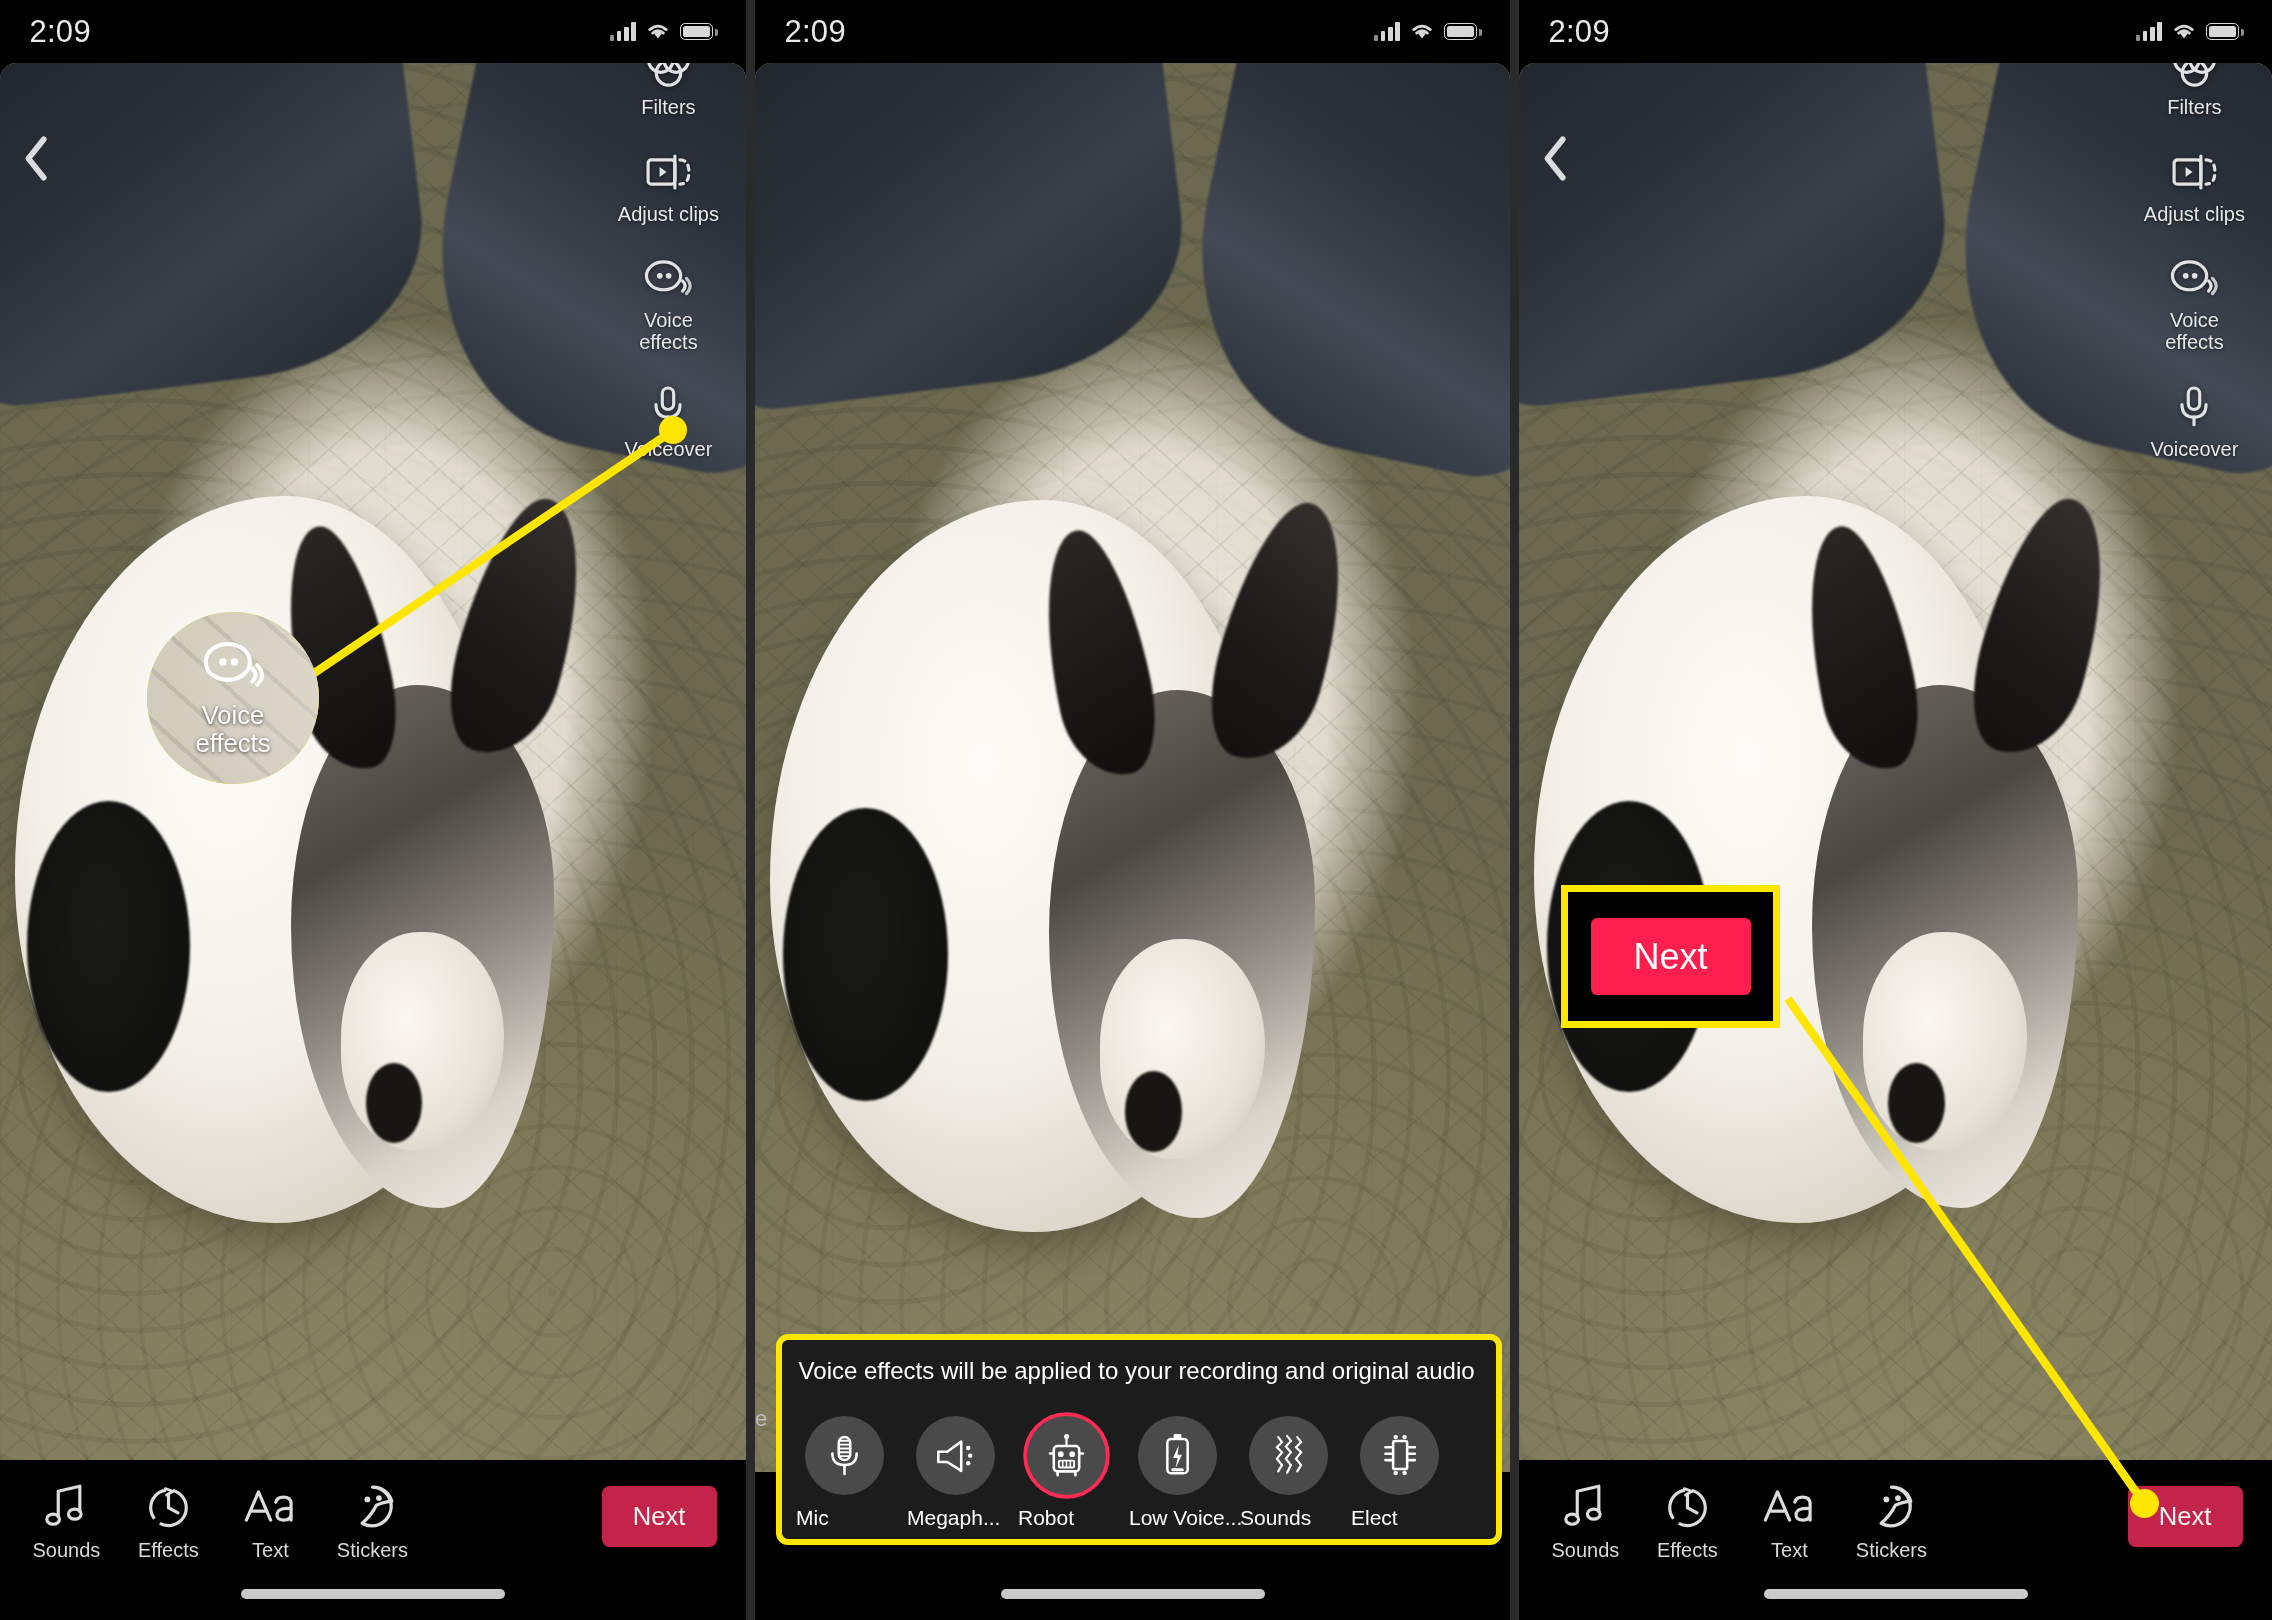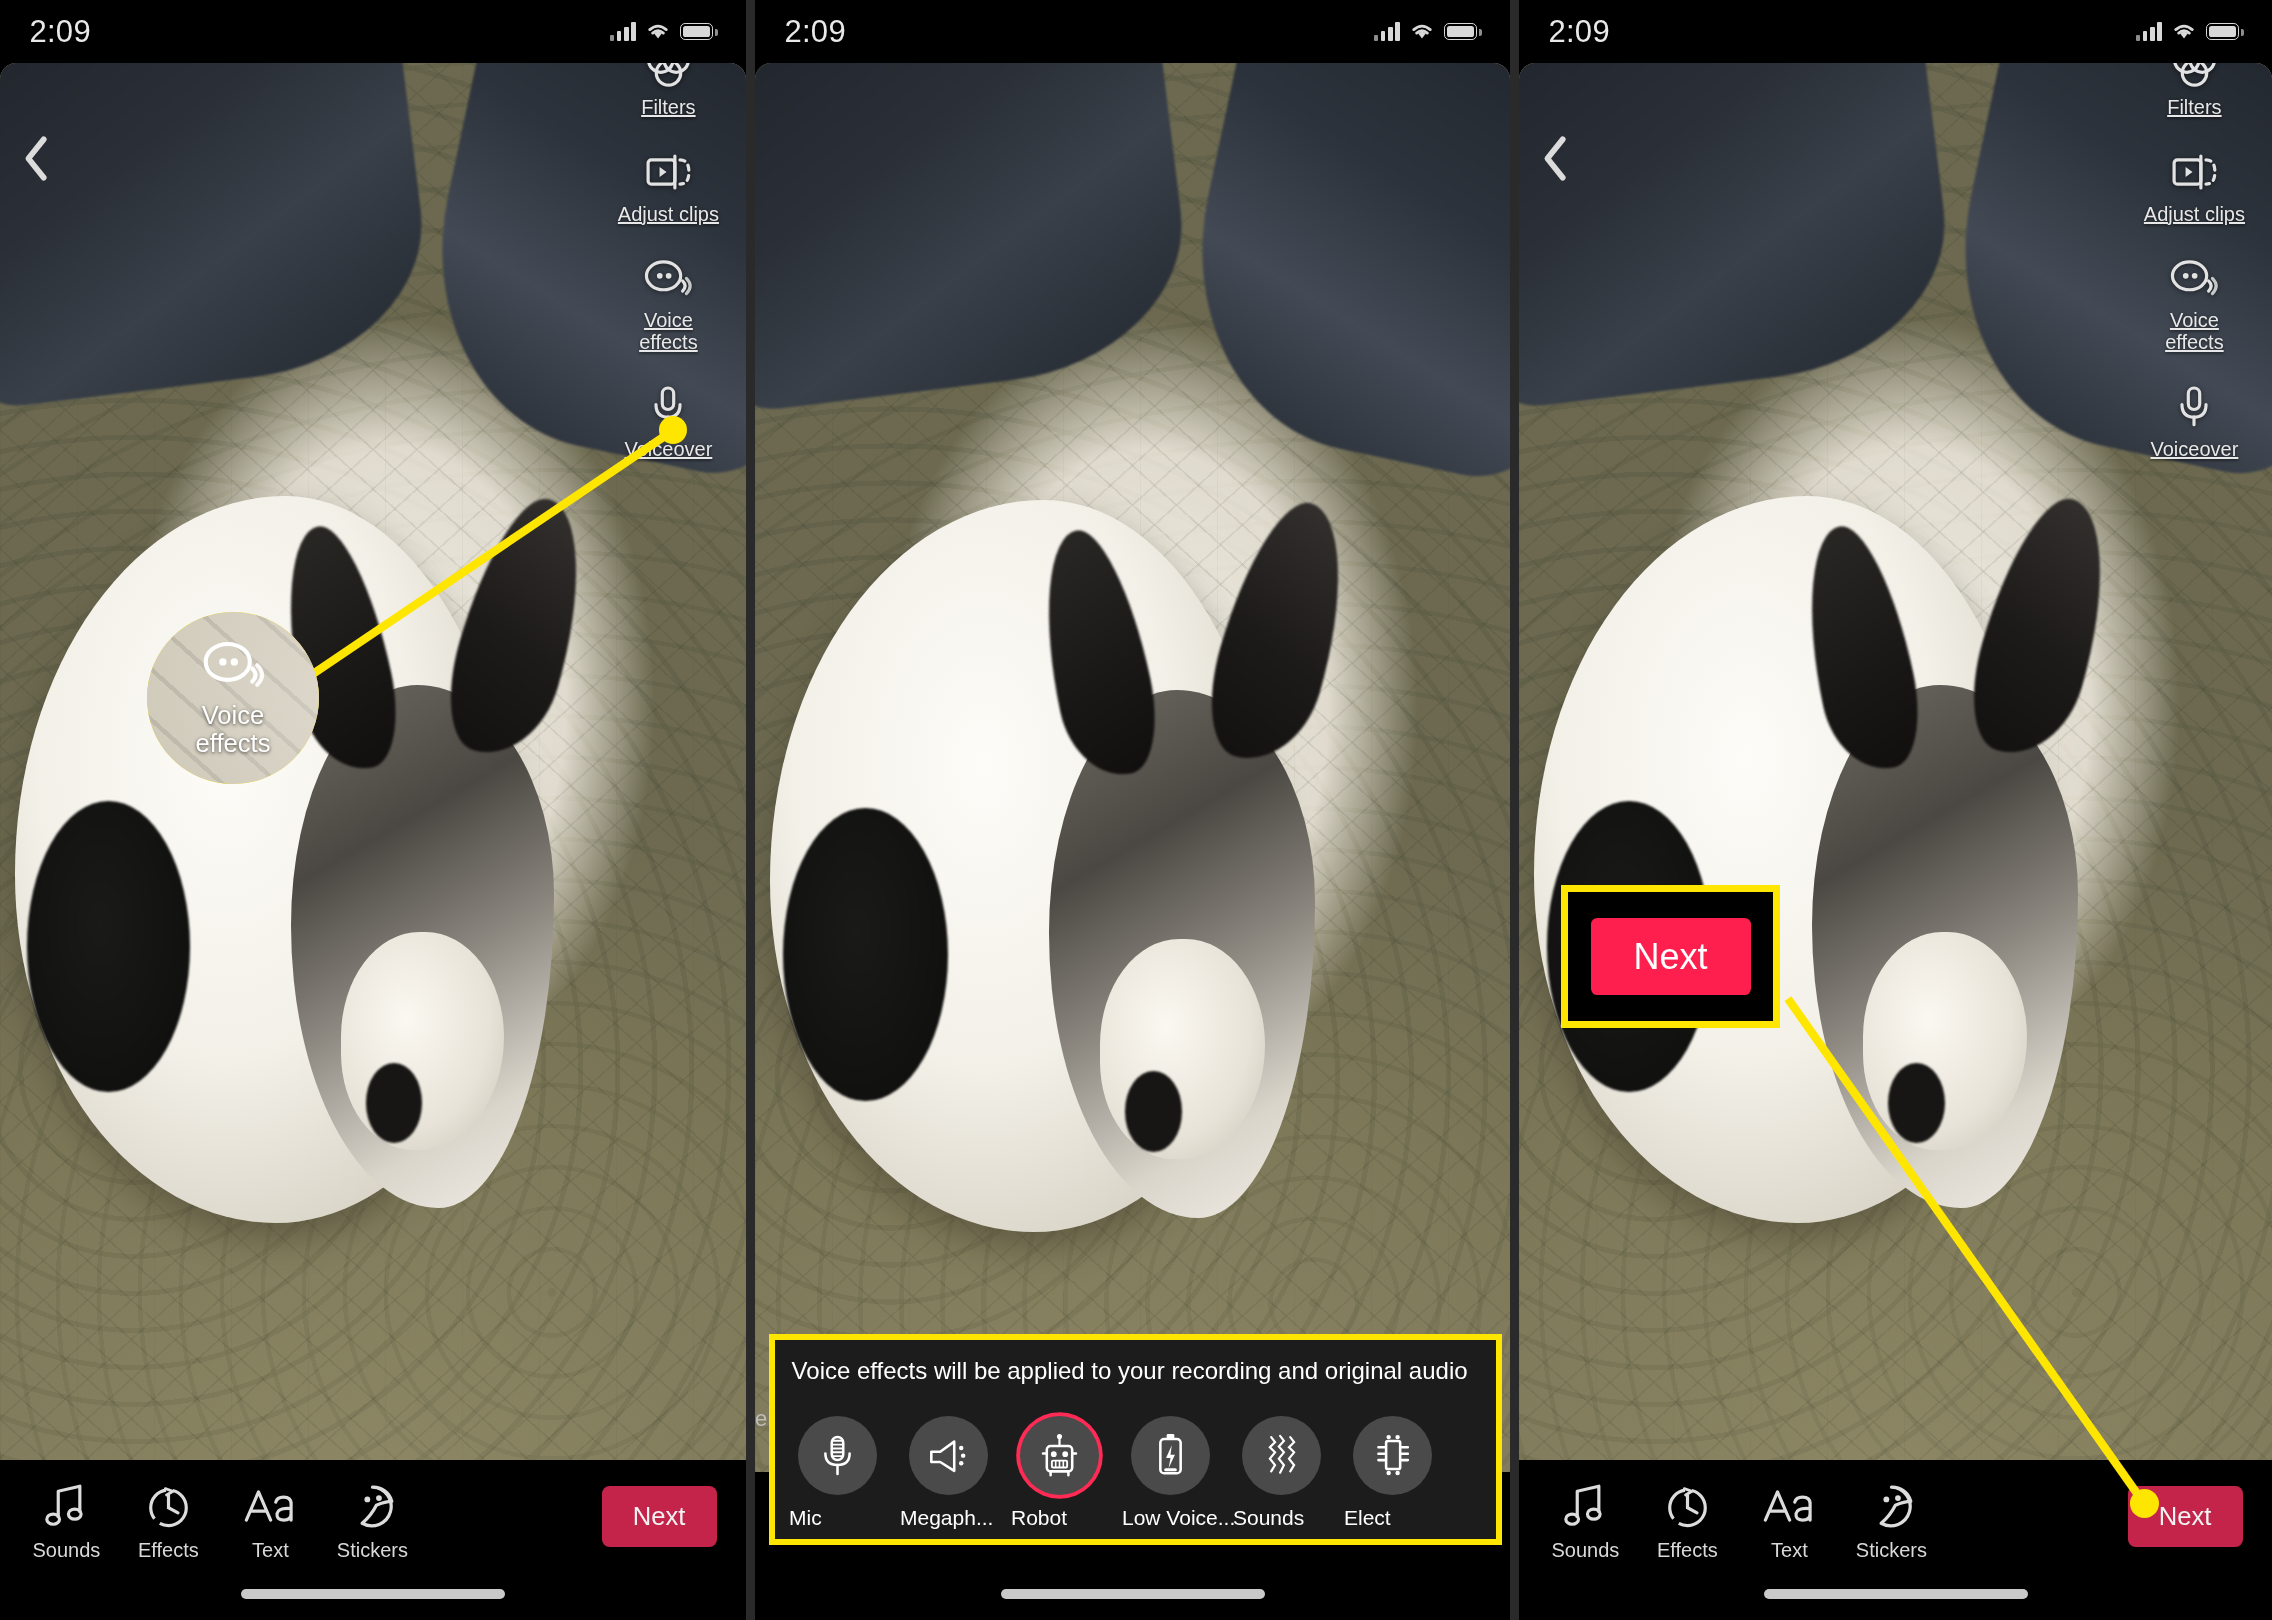--- a/index.html
+++ b/index.html
@@ -126,21 +126,21 @@
     background:#171614; border-radius:50%; filter:blur(1px);
   }
 
   
   .rtools { position:absolute; right:16.6px; top:41px; width:122px; z-index:30; }
   .rtool { text-align:center; margin-bottom:29.4px; }
   .rtool .ticon { height:50px; display:flex; align-items:center; justify-content:center; }
   .rtool .ticon svg { filter:drop-shadow(0 1.3px 2.6px rgba(0,0,0,.55)); }
   .rtool .tlabel {
     margin-top:5.1px; color:#e8e8e8; font-size:20px; line-height:22px;
-    text-shadow:0 1.3px 3.2px rgba(0,0,0,.65); font-weight:400;text-decoration:underline;
+    text-shadow:0 1.3px 3.2px rgba(0,0,0,.65); font-weight:400;
   }
 
   .backarrow { position:absolute; left:22px; top:134px; z-index:30; }
 
   
   .bottombar {
     position:absolute; left:0; right:0; bottom:0; height:161px;
     background:#000; z-index:30;
   }
   .tools {
@@ -182,23 +182,23 @@
     text-align:center; text-shadow:0 1.3px 3.8px rgba(0,0,0,.7); margin-top:6.4px;
   }
   .calloutdot {
     position:absolute; width:28px; height:28px; border-radius:50%;
     background:#ffe600; z-index:36;
   }
   .calloutline { position:absolute; inset:0; z-index:35; pointer-events:none; }
 
   
   .vesheet {
-    position:absolute; left:14px; right:7.7px; bottom:76px;
+    position:absolute; left:21px; right:7.7px; bottom:76px;
     border:6.4px solid #ffe600; background:#1c1c1c; z-index:36;
-    border-radius:0; overflow:hidden;
+    border-radius:12px; overflow:hidden;
   }
   .ve-note {
     color:#fff; font-size:24px; line-height:30px; padding:16.6px 16.6px 0 16.6px;
     font-weight:400;
   }
   .ve-row { display:flex; align-items:flex-start; padding:29.4px 14px 9px 14px; gap:14px; overflow:hidden; }
   .ve-item { width:97px; flex:0 0 auto; position:relative; }
   .ve-bubble {
     width:79px; height:79px; border-radius:50%; background:#4a4a4a;
     margin:0 auto; display:flex; align-items:center; justify-content:center;

